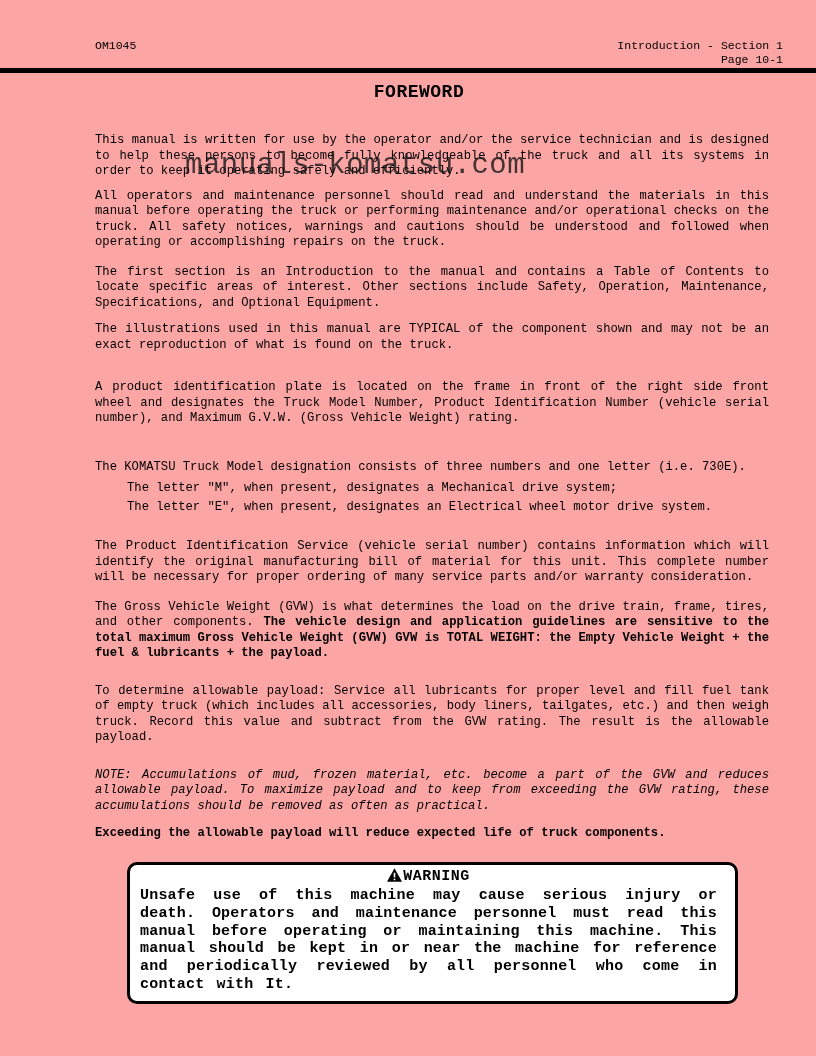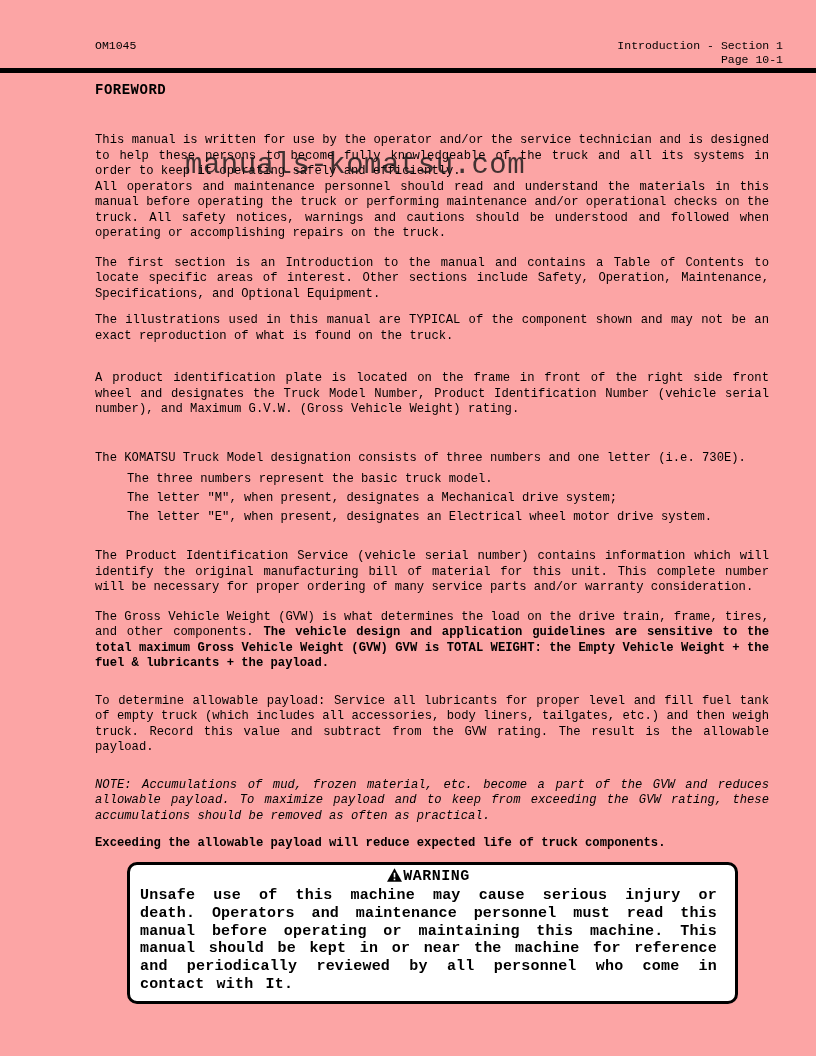--- a/index.html
+++ b/index.html
@@ -33,25 +33,25 @@
   .rule {
     position: absolute;
     left: 0;
     top: 68px;
     width: 816px;
     height: 5px;
     background: #000;
   }
   .page-title {
     position: absolute;
-    left: 95px;
+    left: 82px;
     width: 674px;
     top: 82px;
-    text-align: left;
-    font-size: 14px;
+    text-align: center;
+    font-size: 18px;
     font-weight: bold;
     letter-spacing: 0.5px;
   }
   
   .watermark {
     position: absolute;
     left: 185px;
     top: 149px;
     font-size: 29px;
     font-weight: 400;
@@ -65,21 +65,21 @@
   .body-col {
     position: absolute;
     left: 95px;
     top: 133px;
     width: 674px;
     font-size: 12.2px;
     line-height: 15.5px;
     text-align: justify;
   }
   .para { margin: 0; }
-  .g9  { }
+  .g9  { margin-top: 9px; }
   .g10 { margin-top: 22px; }
   .g11 { margin-top: 11px; }
   .g12 { margin-top: 12px; }
   .g22 { margin-top: 22px; }
   .g27 { margin-top: 27px; }
   .g33 { margin-top: 33px; }
   .g34 { margin-top: 14px; }
   .indent-list { margin-top: 4px; padding-left: 32px; text-align: left; }
   .indent-item { line-height: 19px; }
   .bold { font-weight: bold; }
@@ -138,21 +138,20 @@
     <p class="para g9">All operators and maintenance personnel should read and understand the materials in this manual before operating the truck or performing maintenance and/or operational checks on the truck. All safety notices, warnings and cautions should be understood and followed when operating or accomplishing repairs on the truck.</p>
 
     <p class="para g34">The first section is an Introduction to the manual and contains a Table of Contents to locate specific areas of interest. Other sections include Safety, Operation, Maintenance, Specifications, and Optional Equipment.</p>
 
     <p class="para g11">The illustrations used in this manual are TYPICAL of the component shown and may not be an exact reproduction of what is found on the truck.</p>
 
     <p class="para g27">A product identification plate is located on the frame in front of the right side front wheel and designates the Truck Model Number, Product Identification Number (vehicle serial number), and Maximum G.V.W. (Gross Vehicle Weight) rating.</p>
 
     <p class="para g33">The KOMATSU Truck Model designation consists of three numbers and one letter (i.e. 730E).</p>
     <div class="indent-list">
-      <div class="indent-item">The three numbers represent the basic truck model.</div>
       <div class="indent-item">The letter "M", when present, designates a Mechanical drive system;</div>
       <div class="indent-item">The letter "E", when present, designates an Electrical wheel motor drive system.</div>
     </div>
 
     <p class="para g22">The Product Identification Service (vehicle serial number) contains information which will identify the original manufacturing bill of material for this unit. This complete number will be necessary for proper ordering of many service parts and/or warranty consideration.</p>
 
     <p class="para g34"><span>The Gross Vehicle Weight (GVW) is what determines the load on the drive train, frame, tires, and other components. </span><span class="bold">The vehicle design and application guidelines are sensitive to the total maximum Gross Vehicle Weight (GVW) GVW is TOTAL WEIGHT: the Empty Vehicle Weight + the fuel &amp; lubricants + the payload.</span></p>
 
     <p class="para g10">To determine allowable payload: Service all lubricants for proper level and fill fuel tank of empty truck (which includes all accessories, body liners, tailgates, etc.) and then weigh truck. Record this value and subtract from the GVW rating. The result is the allowable payload.</p>
 

